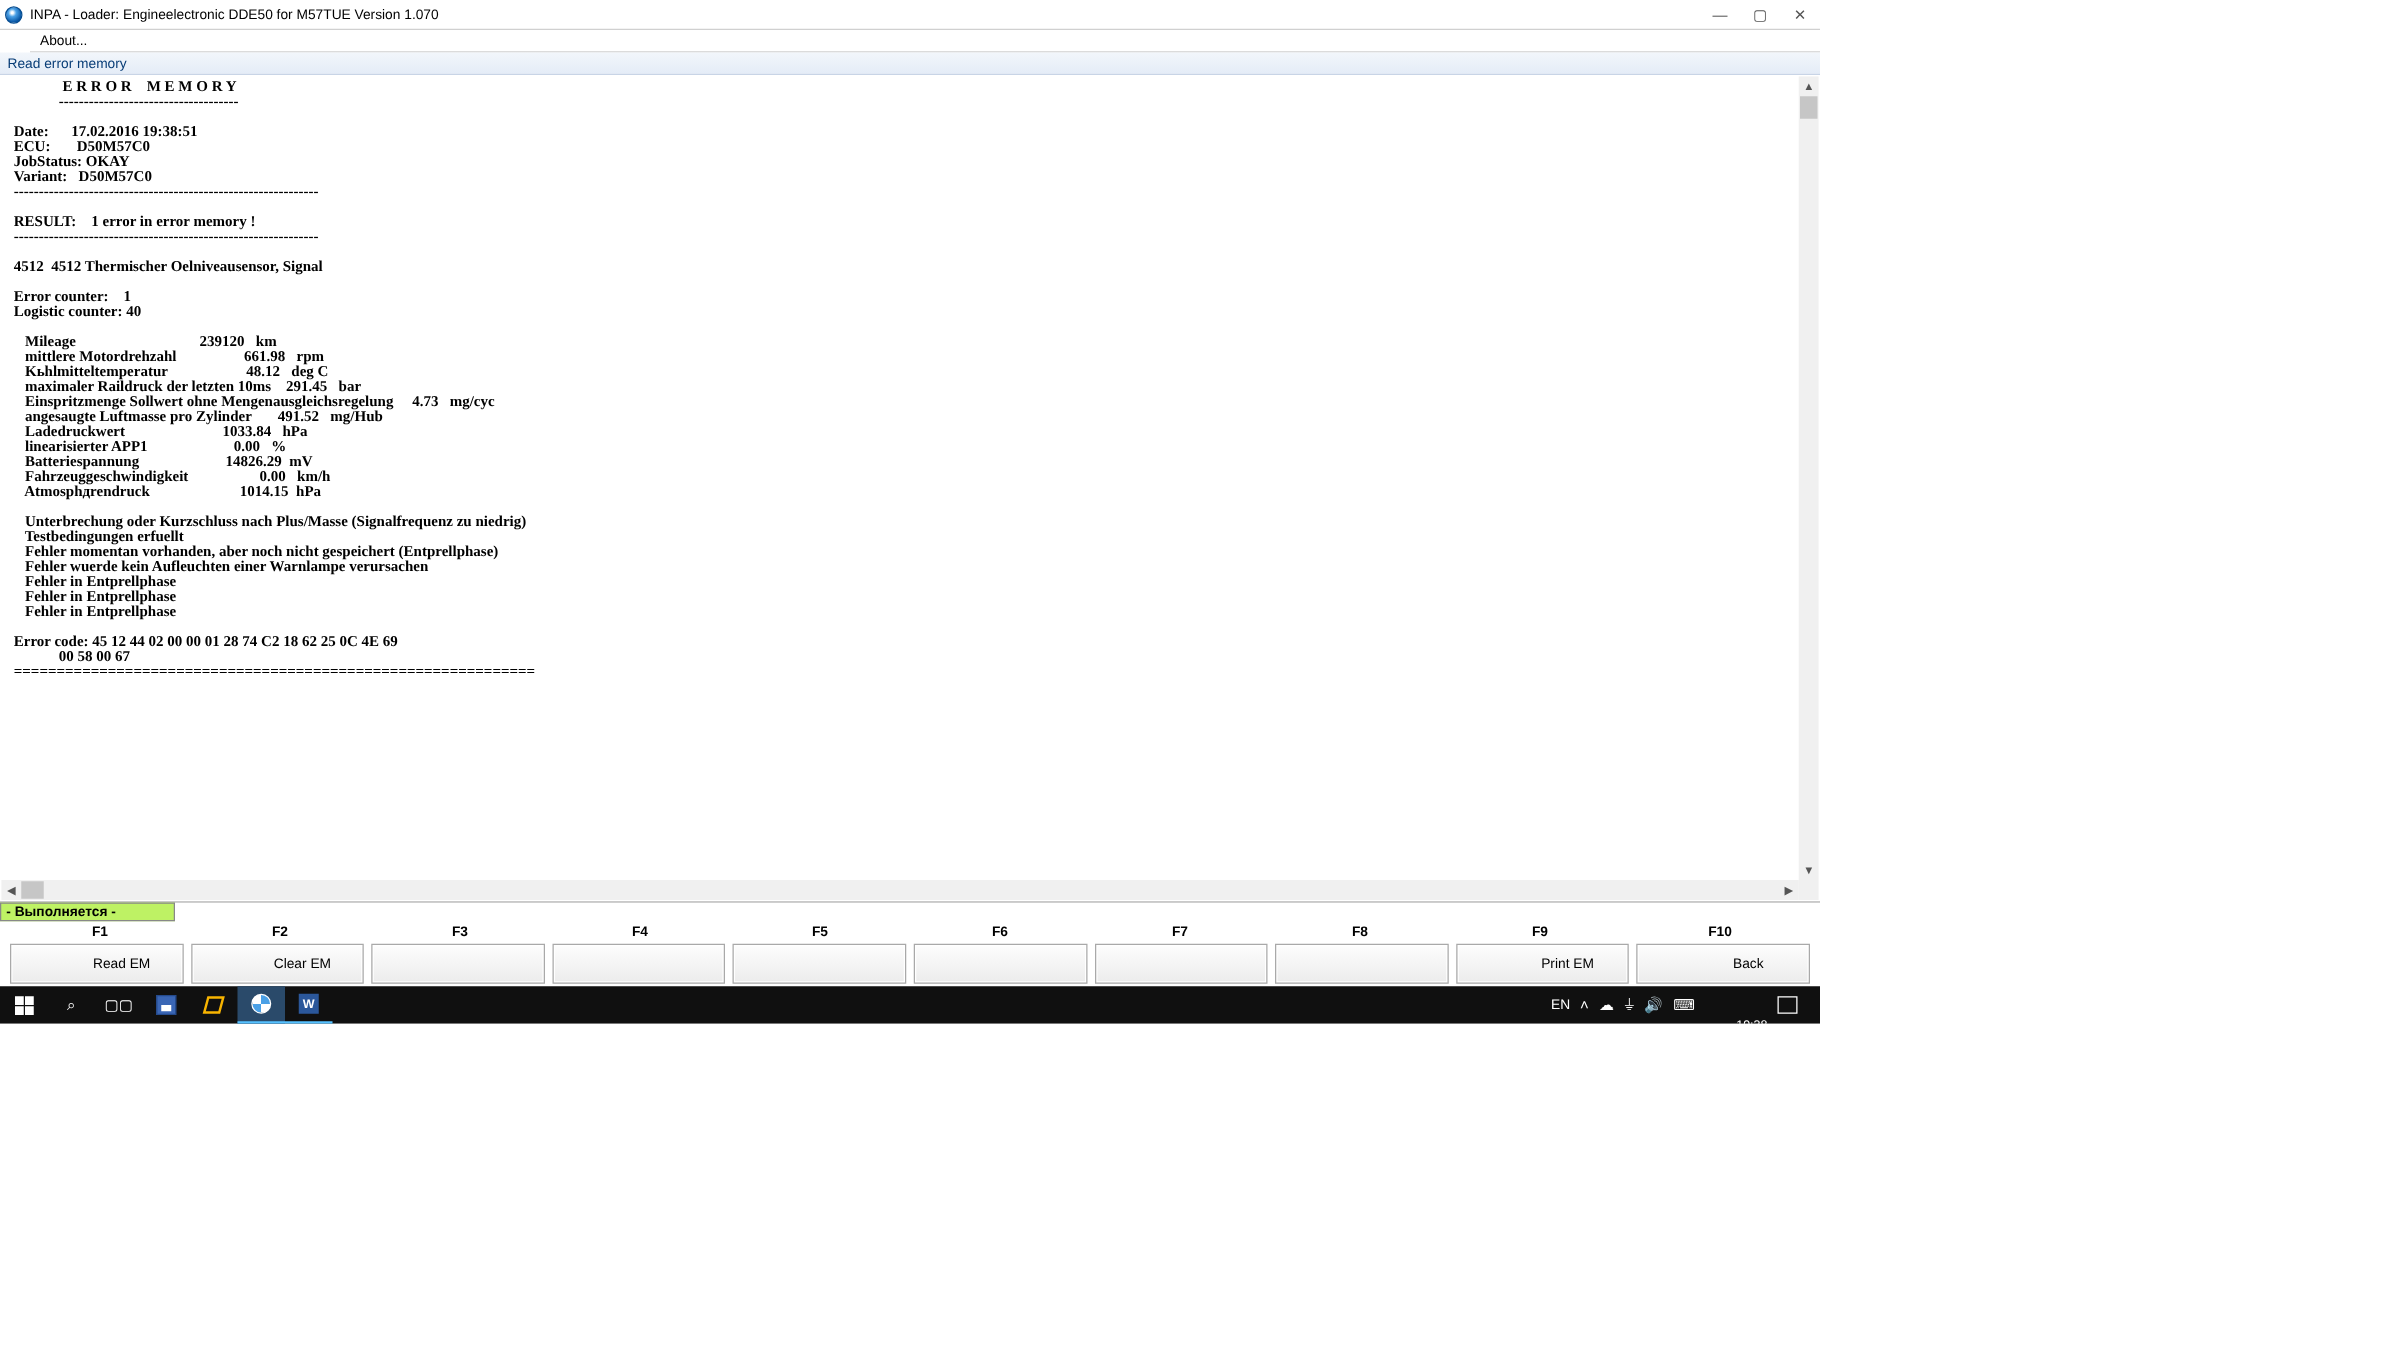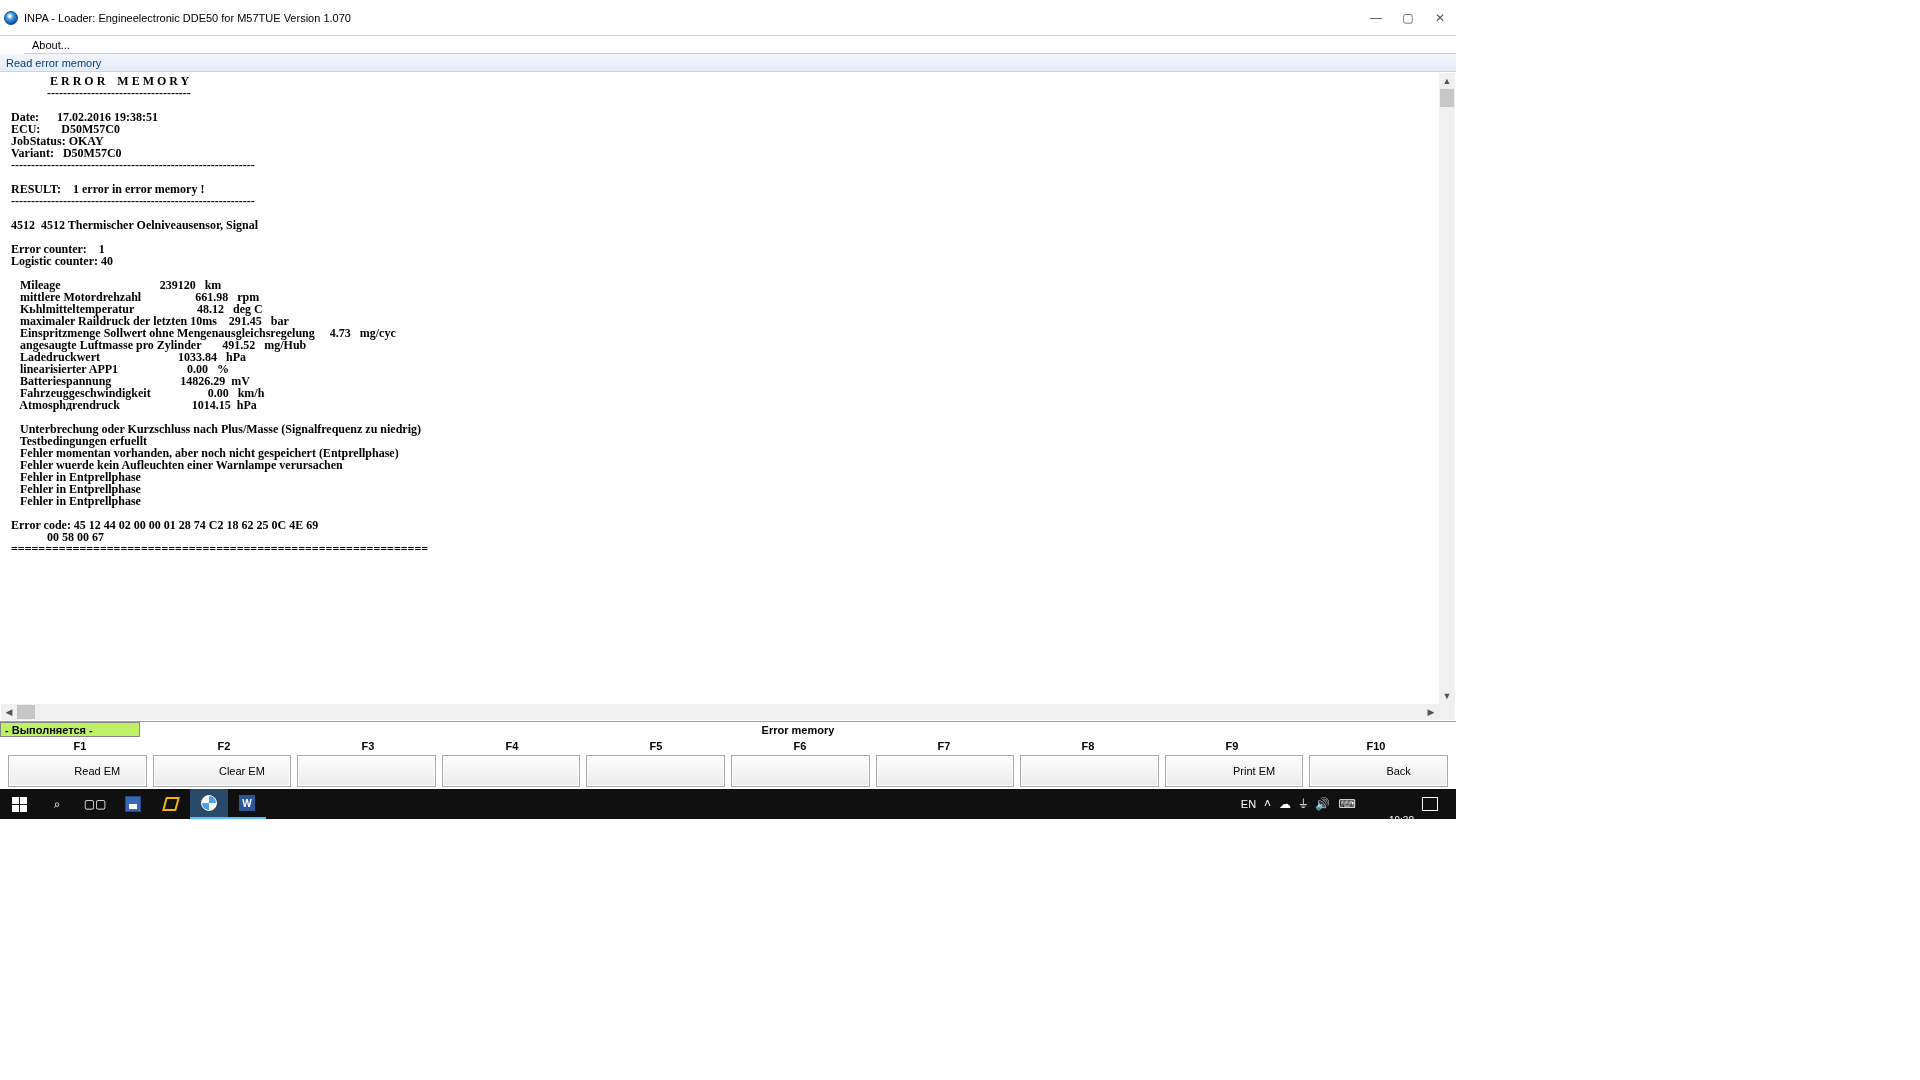--- a/index.html
+++ b/index.html
@@ -7,21 +7,21 @@
   font-family: "Segoe UI", Tahoma, sans-serif;
   font-size: 12px;
   width: 1456px;
   height: 819px;
   overflow: hidden;
   background: #fff;
   display: flex;
   flex-direction: column;
 }
 .titlebar {
-  height: 36px;
+  height: 24px;
   background: #fff;
   display: flex;
   align-items: center;
   padding-left: 4px;
   border-bottom: 1px solid #d0d0d0;
 }
 .titlebar-icon {
   width: 14px; height: 14px; border-radius: 50%;
   background: radial-gradient(circle at 40% 35%, #fff 8%, #4aa0e6 30%, #0a58a6 70%);
   border: 1px solid #064d91;
@@ -220,21 +220,20 @@
   <div class="hscroll">
     <div class="hscroll-arrow left">◀</div>
     <div class="hscroll-thumb"></div>
     <div class="hscroll-arrow right">▶</div>
   </div>
   <div class="scroll-corner"></div>
 </div>
 
 <div class="status-row1">
   <div class="status-exec">- Выполняется -</div>
-  <div class="status-mid">Error memory</div>
 </div>
 
 <div class="fkeys-labels">
   <div class="fkey-label">F1</div>
   <div class="fkey-label">F2</div>
   <div class="fkey-label">F3</div>
   <div class="fkey-label">F4</div>
   <div class="fkey-label">F5</div>
   <div class="fkey-label">F6</div>
   <div class="fkey-label">F7</div>

